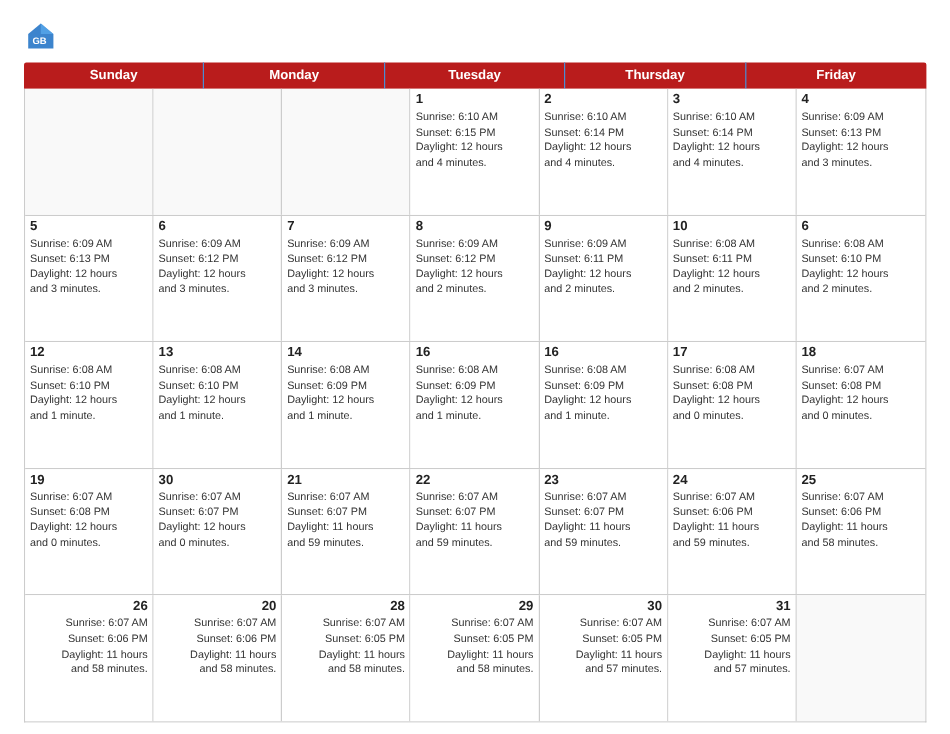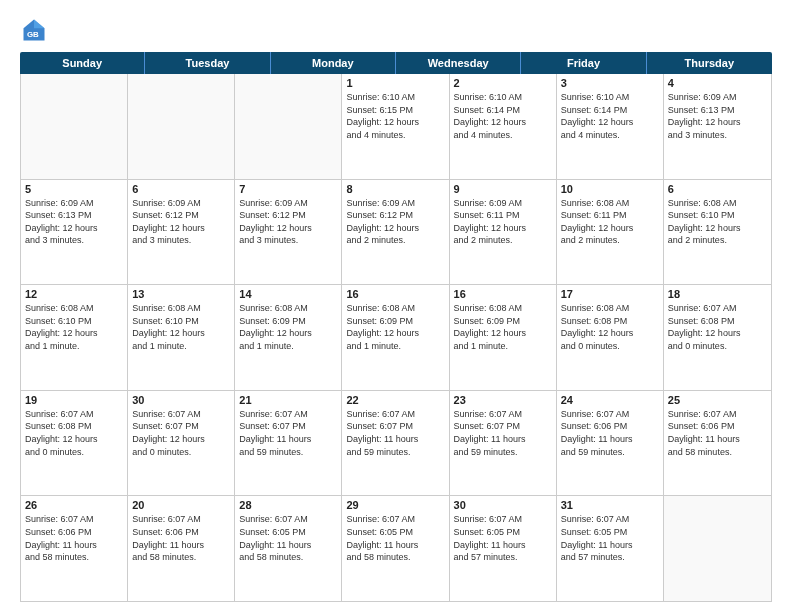--- a/index.html
+++ b/index.html
@@ -53,22 +53,22 @@
       color: #444;
       font-weight: normal;
     }
     .calendar {
       flex: 1;
       display: flex;
       flex-direction: column;
     }
     .cal-header-row {
       display: grid;
-      grid-template-columns: repeat(6, 1fr);
-      background: #0c4a6e;
+      grid-template-columns: repeat(5, 1fr);
+      background: #b91c1c;
       border-radius: 2px 2px 0 0;
     }
     .cal-header-cell {
       color: #fff;
       font-size: 11px;
       font-weight: bold;
       text-align: center;
       padding: 5px 2px;
       border-right: 1px solid #4a8dd4;
     }
@@ -79,21 +79,21 @@
       flex-direction: column;
       border: 1px solid #ccc;
       border-top: none;
     }
     .cal-week {
       display: grid;
       grid-template-columns: repeat(7, 1fr);
       flex: 1;
       border-bottom: 1px solid #ccc;
     }
-    .cal-week:last-child { border-bottom: none; }
+    .cal-week:last-child { border-bottom: none; text-align: right; }
     .cal-cell {
       border-right: 1px solid #ccc;
       padding: 3px 4px;
       font-size: 9.2px;
       color: #333;
       vertical-align: top;
       min-height: 80px;
       background: #fff;
     }
     .cal-cell:last-child { border-right: none; }
@@ -129,25 +129,24 @@
     </div>
     <div class="title-block">
       <h1></h1>
       <h2></h2>
     </div>
   </div>
 
   <div class="calendar">
     <div class="cal-header-row">
     <div class="cal-header-cell">Sunday</div>
+        <div class="cal-header-cell">Monday</div>
         <div class="cal-header-cell">Tuesday</div>
-        <div class="cal-header-cell">Monday</div>
-        <div class="cal-header-cell">Wednesday</div>
+        <div class="cal-header-cell">Thursday</div>
         <div class="cal-header-cell">Friday</div>
-        <div class="cal-header-cell">Thursday</div>
       </div>
     <div class="cal-body">
     <div class="cal-week">
           <div class="cal-cell empty"></div>
           <div class="cal-cell empty"></div>
           <div class="cal-cell empty"></div>
           <div class="cal-cell">
             <span class="day-num">1</span>
             <div class="cell-text">Sunrise: 6:10 AM<br>Sunset: 6:15 PM<br>Daylight: 12 hours<br>and 4 minutes.</div>
           </div>

